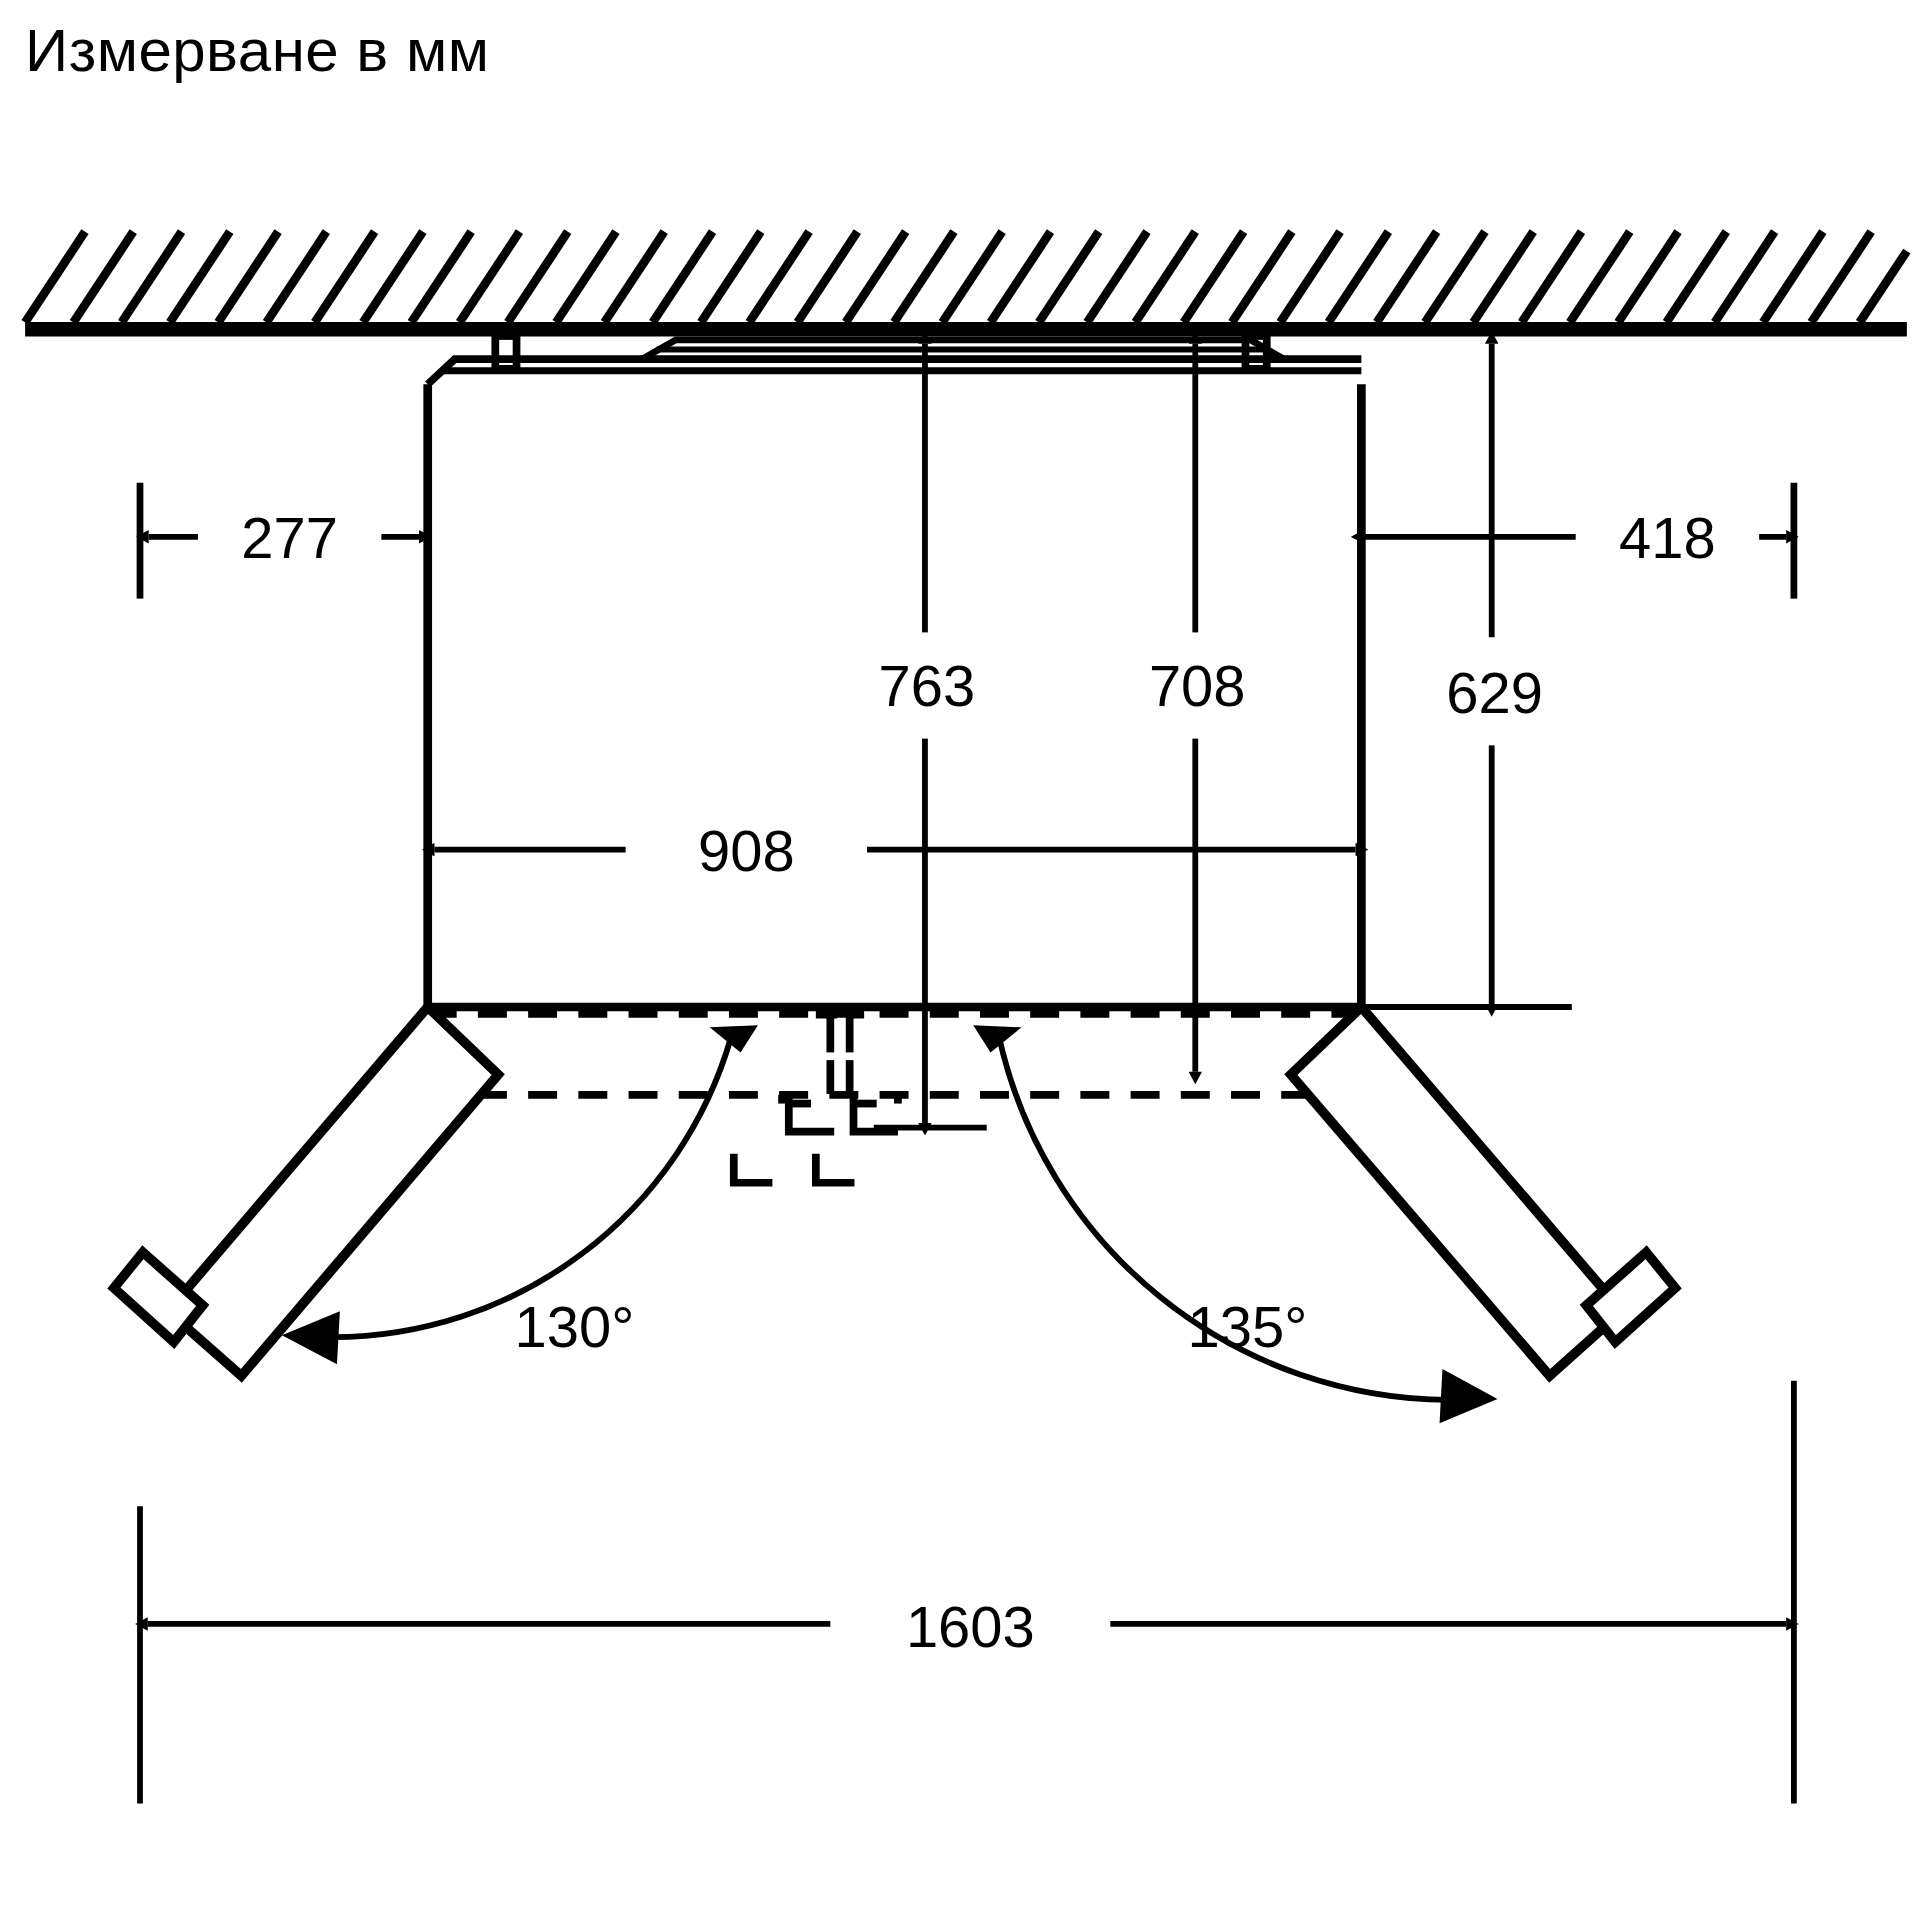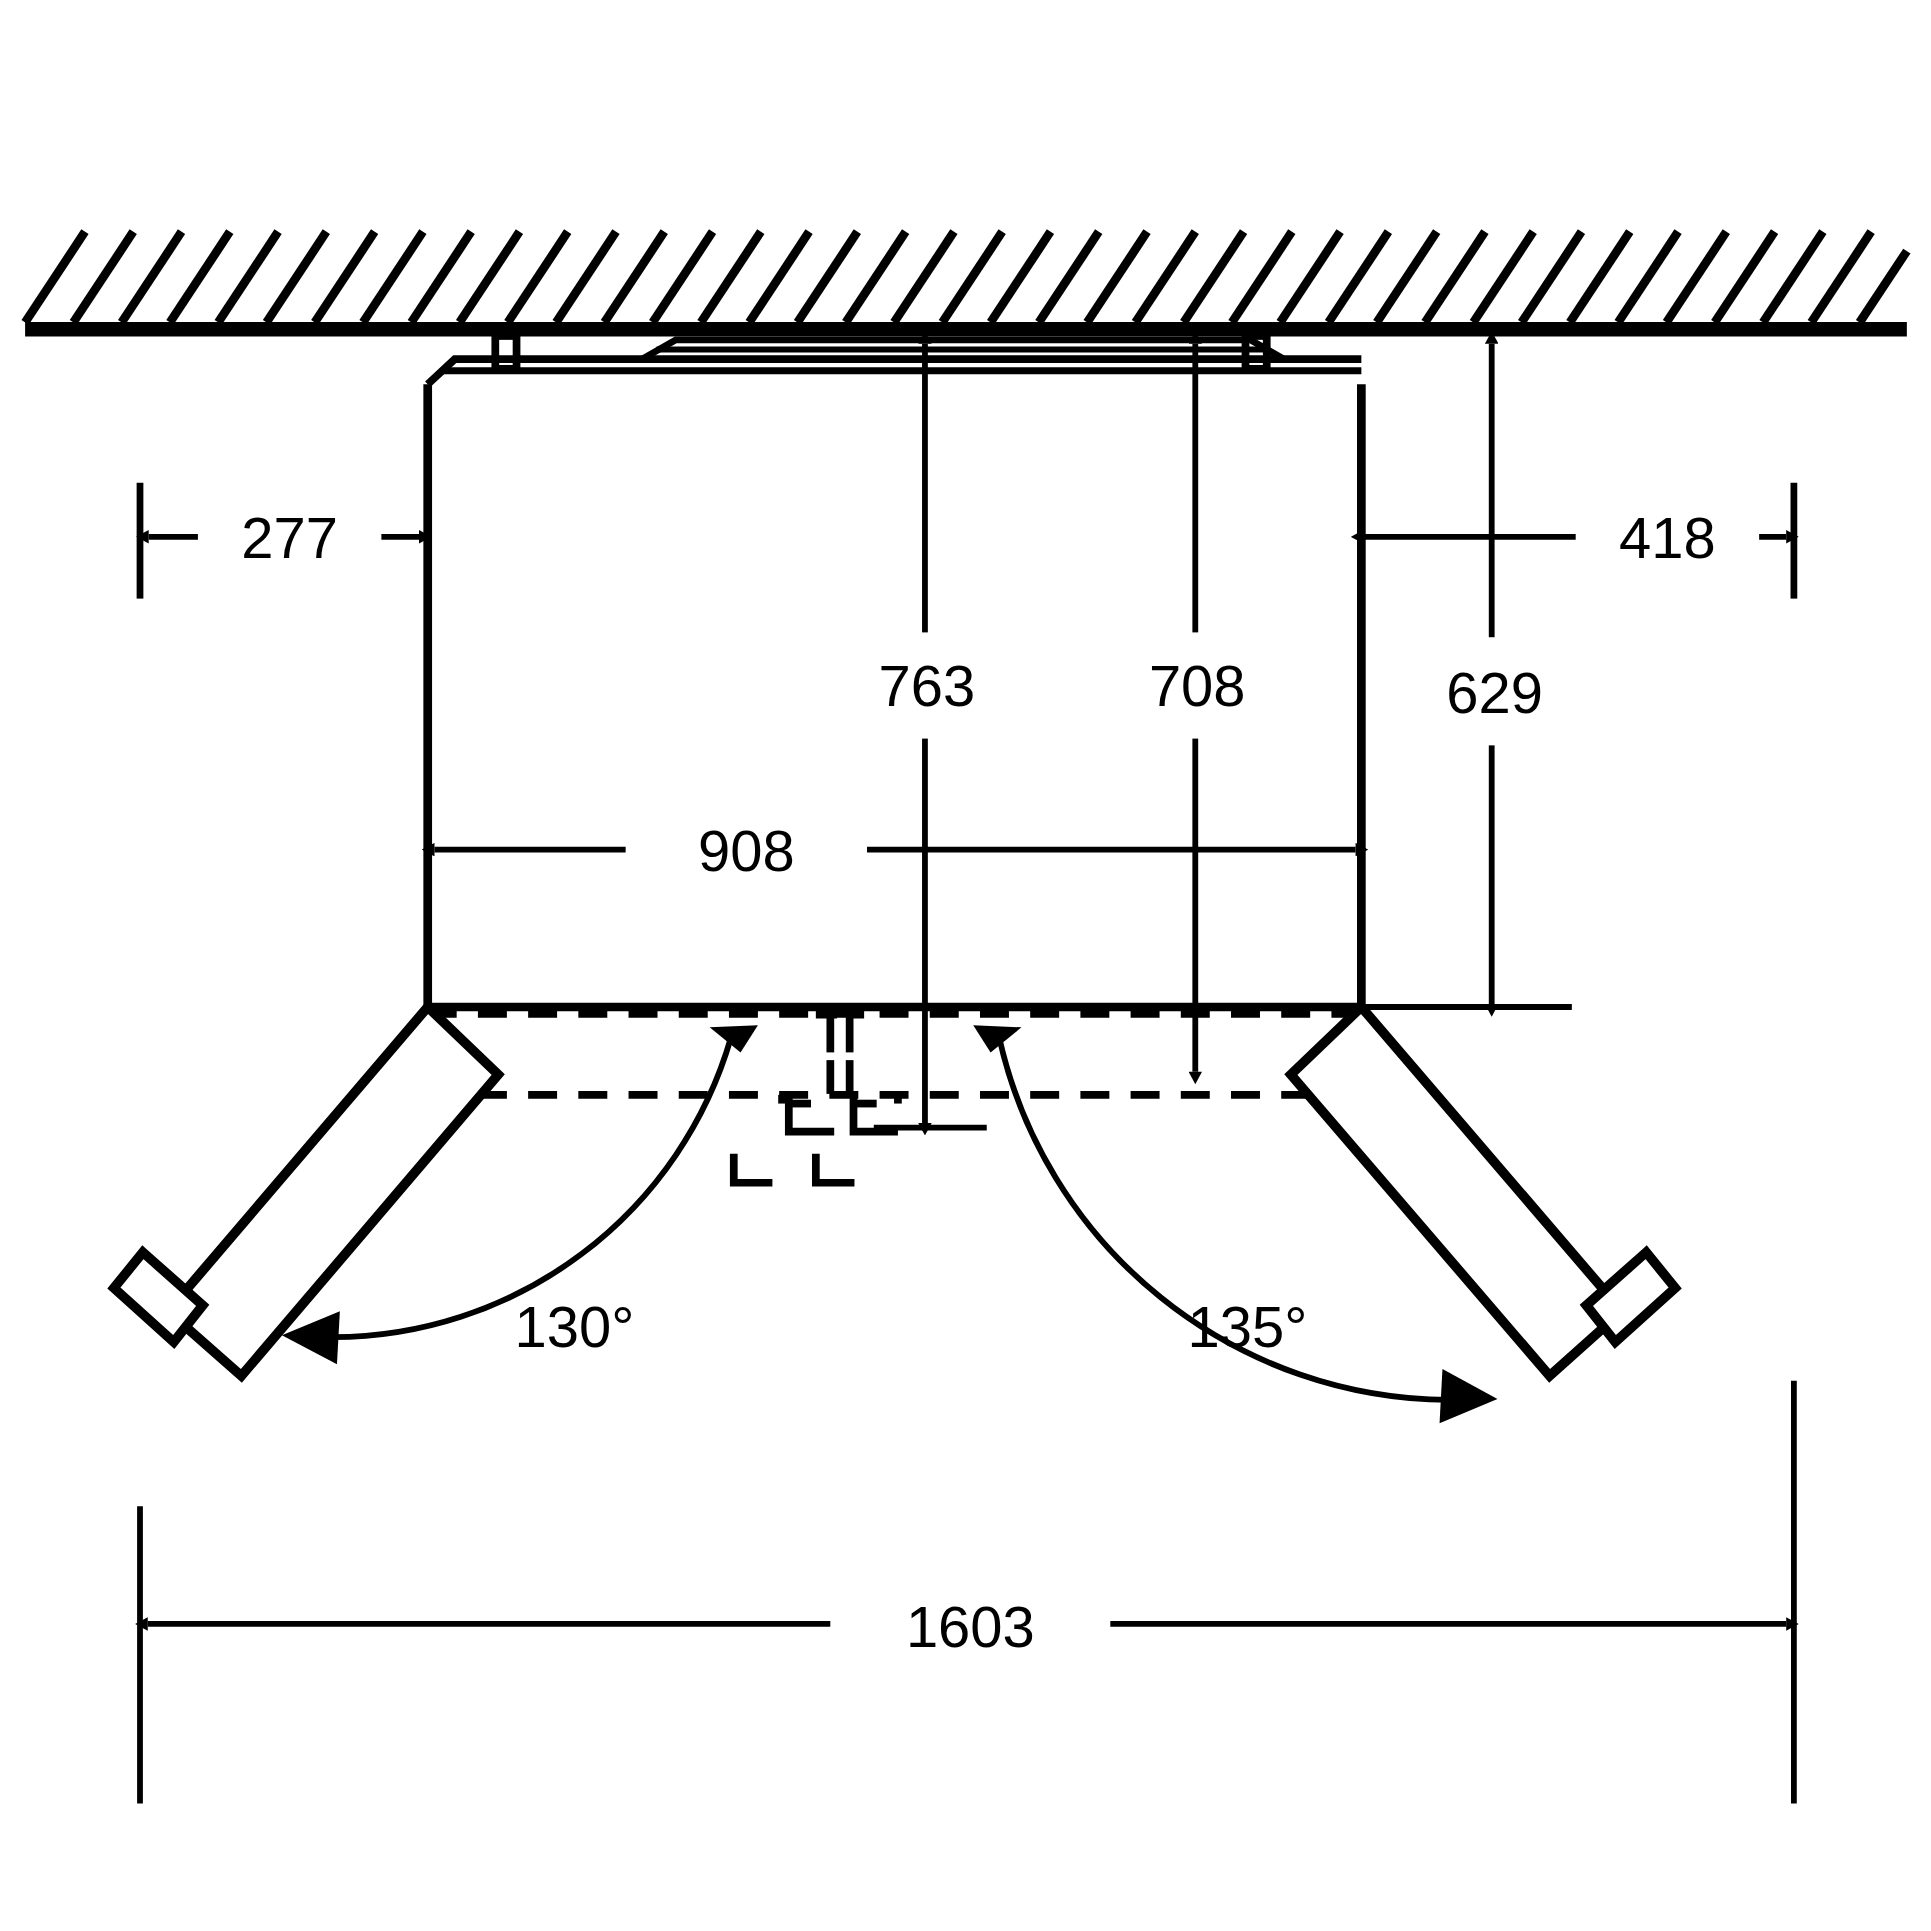--- a/index.html
+++ b/index.html
@@ -43,20 +43,21 @@
     font-family: "Liberation Sans", sans-serif;
     font-size: 60px;
     fill: #000000;
   }
 </style>
 </head>
 <body>
 
 <div id="page">
 
+  <div id="title">Измерване в мм</div>
 
   <svg id="canvas" viewBox="0 0 2000 2000" xmlns="http://www.w3.org/2000/svg">
 
     <defs>
       <marker id="mk-left" markerWidth="14" markerHeight="14" refX="13" refY="7" orient="auto" markerUnits="userSpaceOnUse">
         <path d="M13,0 L13,14 L0,7 Z" fill="#000"></path>
       </marker>
       <marker id="mk-right" markerWidth="14" markerHeight="14" refX="1" refY="7" orient="auto" markerUnits="userSpaceOnUse">
         <path d="M1,0 L1,14 L14,7 Z" fill="#000"></path>
       </marker>

